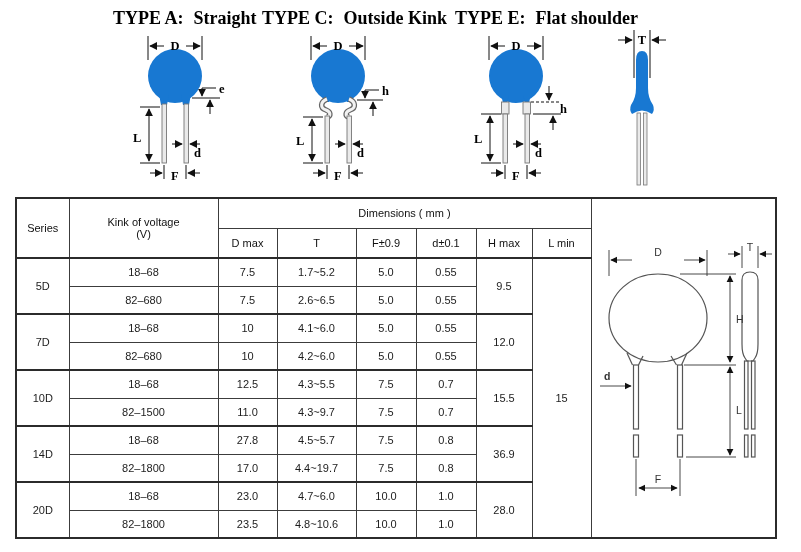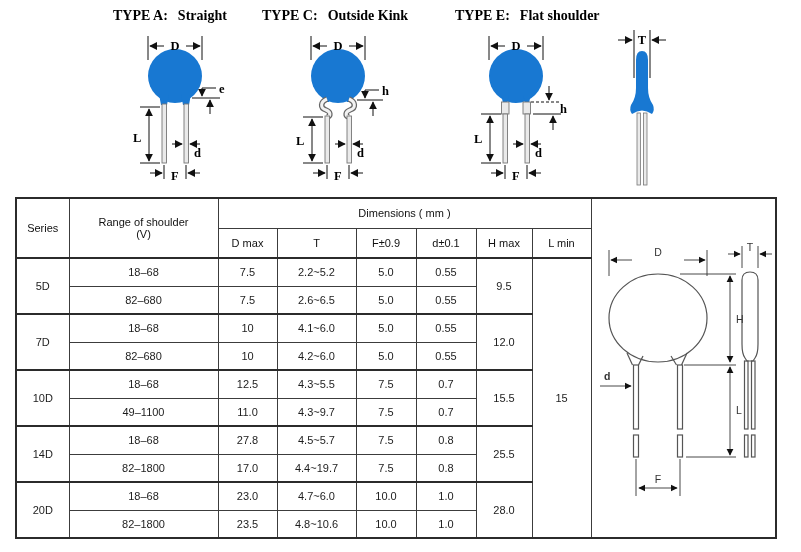--- a/index.html
+++ b/index.html
@@ -1,20 +1,20 @@
 <!DOCTYPE html>
 <html><head>
 <meta charset="utf-8">
 <style>
   html,body { margin:0; padding:0; background:#fff; }
   .page { position:relative; width:801px; height:552px; background:#ffffff;
           font-family:"Liberation Sans", sans-serif; overflow:hidden; }
 
   .type-title { position:absolute; top:8px; font-family:"Liberation Serif", serif;
-                font-weight:bold; font-size:14px; color:#000; display:flex; gap:10px; }
+                font-weight:bold; font-size:18px; color:#000; display:flex; gap:10px; }
 
   svg { display:block; }
   svg text { font-family:"Liberation Serif", serif; font-weight:bold; font-size:12.5px; fill:#000; }
   svg.outline-dia text { font-family:"Liberation Sans", sans-serif; font-weight:normal; font-size:10.5px; fill:#333; }
   svg.outline-dia text.bld { font-weight:bold; }
 
   .dia { position:absolute; }
 
   table.spec { position:absolute; left:15px; top:197px; border-collapse:collapse;
                table-layout:fixed; border:2px solid #2b2b2b; }
@@ -188,21 +188,21 @@
       <col style="width:60px">
         <col style="width:60px">
         <col style="width:56px">
         <col style="width:59px">
       <col style="width:185px">
     </colgroup>
     <tbody>
         <tr class="h1">
       <td rowspan="2">Series</td>
       <td rowspan="2">
-        <div>Range of shoulder</div>
+        <div>Kink of voltage</div>
         <div>(V)</div>
       </td>
       <td colspan="6" class="dimhead">Dimensions ( mm )</td>
       <td rowspan="12" class="diagram-cell">
 
         <svg class="outline-dia" width="183" height="290" viewBox="0 0 183 290">
           <g stroke="#555" stroke-width="1.2" fill="none">
             <ellipse cx="66" cy="80" rx="49" ry="44"></ellipse>
             <line x1="35" y1="115" x2="40.5" y2="127"></line>
                 <line x1="51" y1="118" x2="46.5" y2="127"></line>
@@ -252,21 +252,21 @@
       <td>F±0.9</td>
       <td>d±0.1</td>
       <td>H max</td>
       <td>L min</td>
     </tr>
 
     <tr class="dr gs">
       <td rowspan="2">5D</td>
       <td class="shade">18–68</td>
       <td class="shade">7.5</td>
-      <td class="shade">2.2~5.2</td>
+      <td class="shade">1.7~5.2</td>
       <td class="shade">5.0</td>
       <td class="shade">0.55</td>
       <td rowspan="2">9.5</td>
       <td rowspan="10">15</td>
     </tr>
     <tr class="dr">
       <td>82–680</td>
       <td>7.5</td>
       <td>2.6~6.5</td>
       <td>5.0</td>
@@ -293,35 +293,35 @@
     <tr class="dr gs">
       <td rowspan="2">10D</td>
       <td class="shade">18–68</td>
       <td class="shade">12.5</td>
       <td class="shade">4.3~5.5</td>
       <td class="shade">7.5</td>
       <td class="shade">0.7</td>
       <td rowspan="2">15.5</td>
     </tr>
     <tr class="dr">
-      <td>49–1100</td>
+      <td>82–1500</td>
       <td>11.0</td>
       <td>4.3~9.7</td>
       <td>7.5</td>
       <td>0.7</td>
     </tr>
 
     <tr class="dr gs">
       <td rowspan="2">14D</td>
       <td class="shade">18–68</td>
       <td class="shade">27.8</td>
       <td class="shade">4.5~5.7</td>
       <td class="shade">7.5</td>
       <td class="shade">0.8</td>
-      <td rowspan="2">25.5</td>
+      <td rowspan="2">36.9</td>
     </tr>
     <tr class="dr">
       <td>82–1800</td>
       <td>17.0</td>
       <td>4.4~19.7</td>
       <td>7.5</td>
       <td>0.8</td>
     </tr>
 
     <tr class="dr gs">

